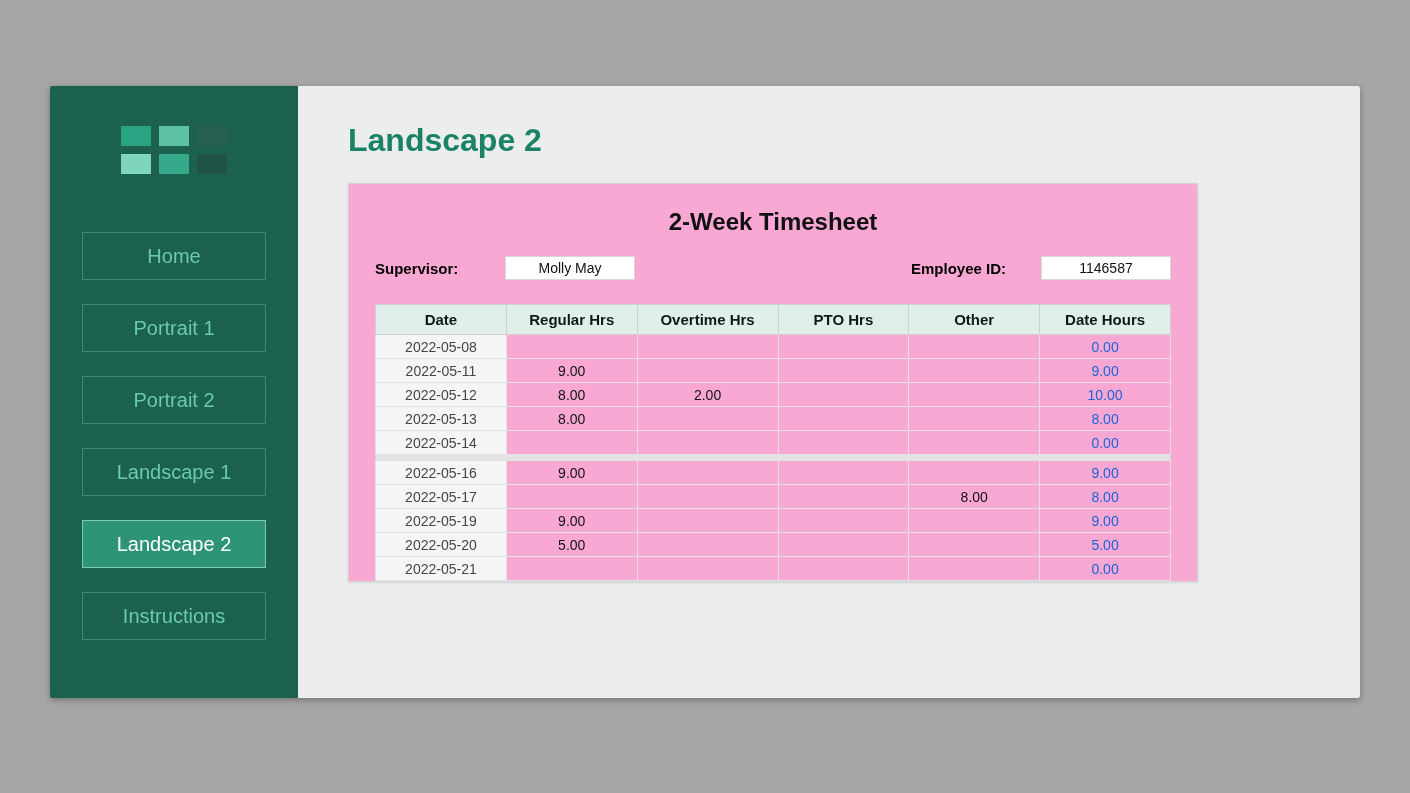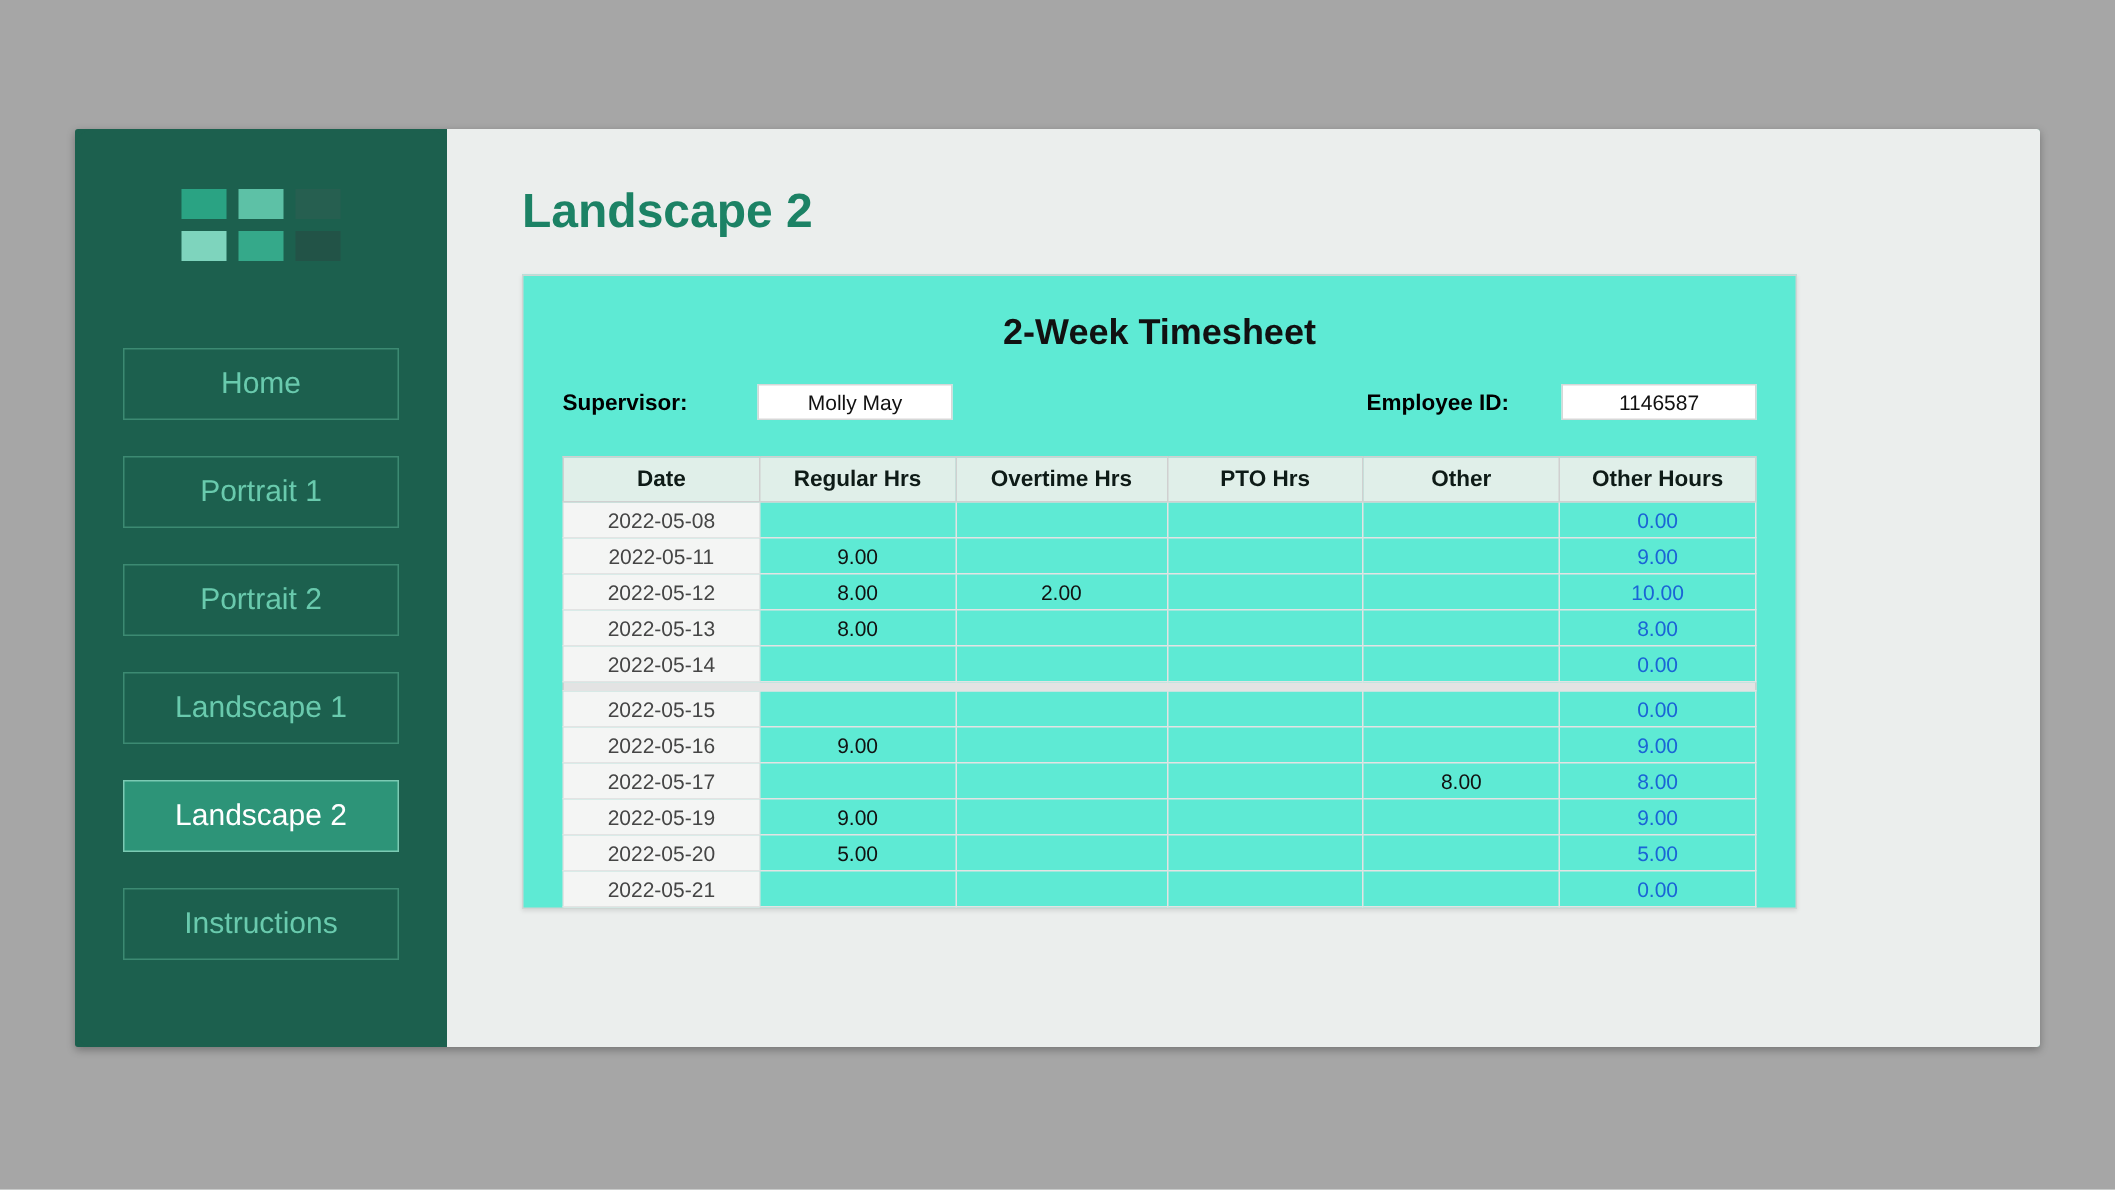--- a/index.html
+++ b/index.html
@@ -76,21 +76,21 @@
     overflow: hidden;
   }
   .page-title {
     color: #1c8265;
     font-size: 32px;
     font-weight: 700;
     margin-top: 36px;
     margin-bottom: 24px;
   }
   .sheet {
-    background: #5eead4;
+    background: #f9a8d4;
     width: 850px;
     border: 1px solid #cfd5d3;
     padding: 24px 26px 0 26px;
     box-shadow: 0 1px 3px rgba(0,0,0,.1);
   }
   .sheet-title {
     text-align: center;
     font-size: 24px;
     font-weight: 700;
     color: #111;
@@ -185,21 +185,21 @@
       </div>
 
       <table class="ts-table">
         <thead>
           <tr>
             <th style="width:130px">Date</th>
             <th style="width:130px">Regular Hrs</th>
             <th style="width:140px">Overtime Hrs</th>
             <th style="width:130px">PTO Hrs</th>
             <th style="width:130px">Other</th>
-            <th style="width:130px">Other Hours</th>
+            <th style="width:130px">Date Hours</th>
           </tr>
         </thead>
         <tbody id="ts-body">
             <tr>
               <td class="date-cell">2022-05-08</td>
               <td></td>
               <td></td>
               <td></td>
               <td></td>
               <td class="total-cell">0.00</td>
@@ -231,28 +231,20 @@
             <tr>
               <td class="date-cell">2022-05-14</td>
               <td></td>
               <td></td>
               <td></td>
               <td></td>
               <td class="total-cell">0.00</td>
             </tr>
             <tr class="gap-row">
               <td colspan="6"></td>
-            </tr>
-            <tr>
-              <td class="date-cell">2022-05-15</td>
-              <td></td>
-              <td></td>
-              <td></td>
-              <td></td>
-              <td class="total-cell">0.00</td>
             </tr>
             <tr>
               <td class="date-cell">2022-05-16</td>
               <td>9.00</td>
               <td></td>
               <td></td>
               <td></td>
               <td class="total-cell">9.00</td>
             </tr>
             <tr>

